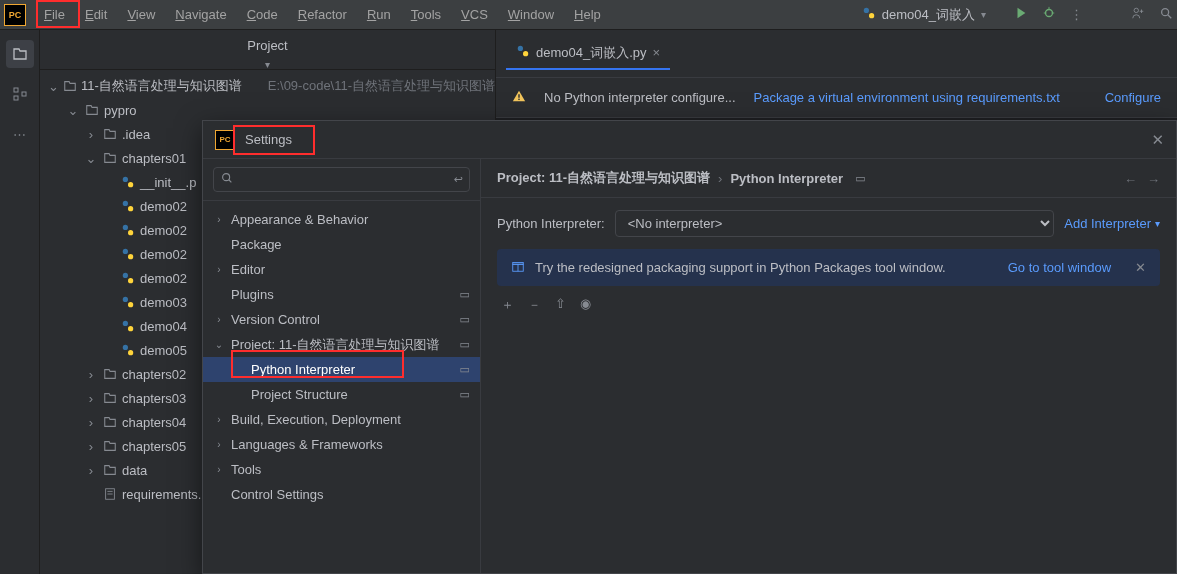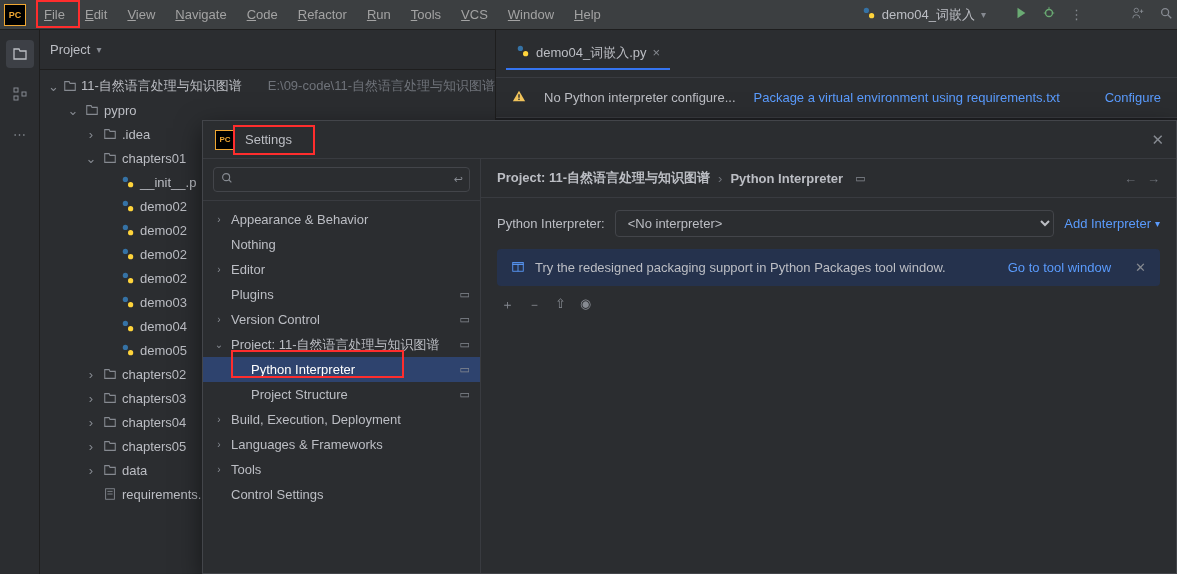--- a/index.html
+++ b/index.html
@@ -19,21 +19,21 @@
     
     .layout { display: flex; height: calc(100% - 30px); }
     
     
     .toolstrip { width: 40px; background: #2b2d30; border-right: 1px solid #1e1e1e; display: flex; flex-direction: column; align-items: center; padding-top: 10px; gap: 12px; }
     .toolstrip .ts-btn { width: 28px; height: 28px; display: flex; align-items: center; justify-content: center; cursor: pointer; border-radius: 4px; }
     .toolstrip .ts-btn.active { background: #3d4046; }
     
     
     .tree-panel { width: 455px; background: #2b2d30; display: flex; flex-direction: column; }
-    .tree-header { display: flex; align-items: center; padding: 8px 10px; gap: 6px; border-bottom: 1px solid #1e1e1e; height: 40px; }
+    .tree-header { display: flex; align-items: center; padding: 8px 10px; gap: 6px; border-bottom: 1px solid #1e1e1e; height: 40px; flex-direction: column; }
     .tree-header .ph-label { font-weight: normal; }
     .tree-body { flex: 1; overflow: auto; padding: 4px 0; font-size: 13px; }
     .tree-row { display: flex; align-items: center; height: 24px; white-space: nowrap; gap: 4px; cursor: pointer; }
     .tree-row .chev { width: 14px; display: inline-flex; justify-content: center; color: #868a91; }
     .tree-row .icon-slot { width: 16px; display: inline-flex; justify-content: center; }
     .tree-row .dim { color: #6f737a; }
     
     
     .editor-area { flex: 1; display: flex; flex-direction: column; background: #1e1f22; border-left: 1px solid #1e1e1e; }
     .tab-bar { height: 48px; display: flex; align-items: center; padding: 0 10px; background: #2b2d30; border-bottom: 1px solid #393b40; }
@@ -390,21 +390,21 @@
           <span style="color:#868a91;font-size:11px">↩</span>
         </div>
       </div>
       <div class="settings-tree" id="settings-tree">
           <div class="st-row" style="padding-left: 8px;">
             <span class="st-chev">›</span>
             <span class="label">Appearance &amp; Behavior</span>
           </div>
           <div class="st-row" style="padding-left: 8px;">
             <span class="st-chev"></span>
-            <span class="label">Nothing</span>
+            <span class="label">Package</span>
           </div>
           <div class="st-row" style="padding-left: 8px;">
             <span class="st-chev">›</span>
             <span class="label">Editor</span>
           </div>
           <div class="st-row" style="padding-left: 8px; align-items: center;">
             <span class="st-chev"></span>
             <span class="label">Plugins</span>
             <span class="st-proj-icon">▭</span>
           </div>

